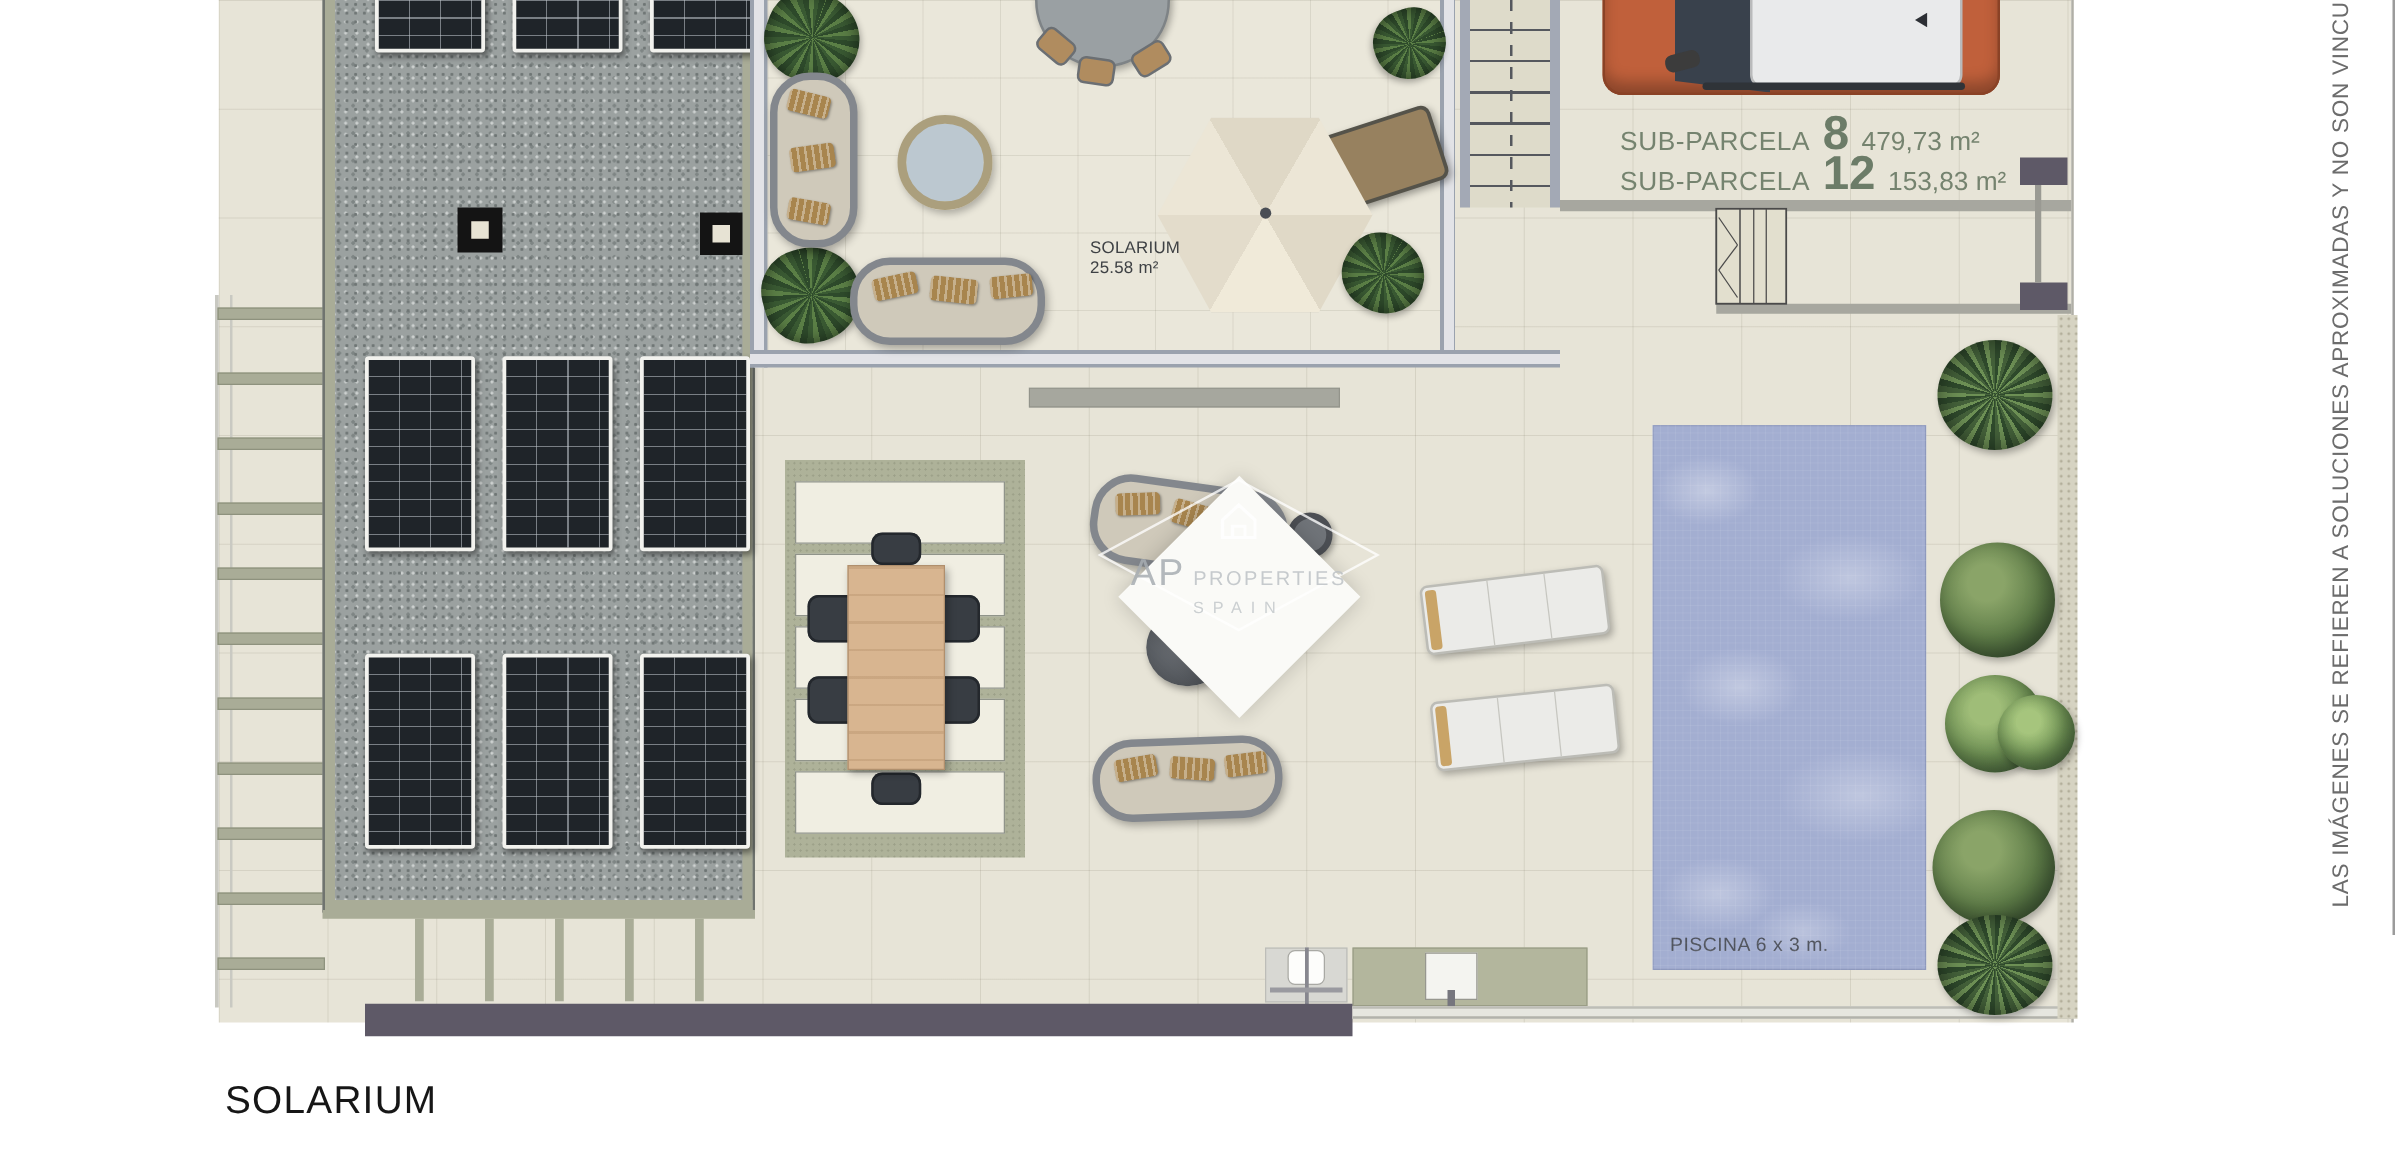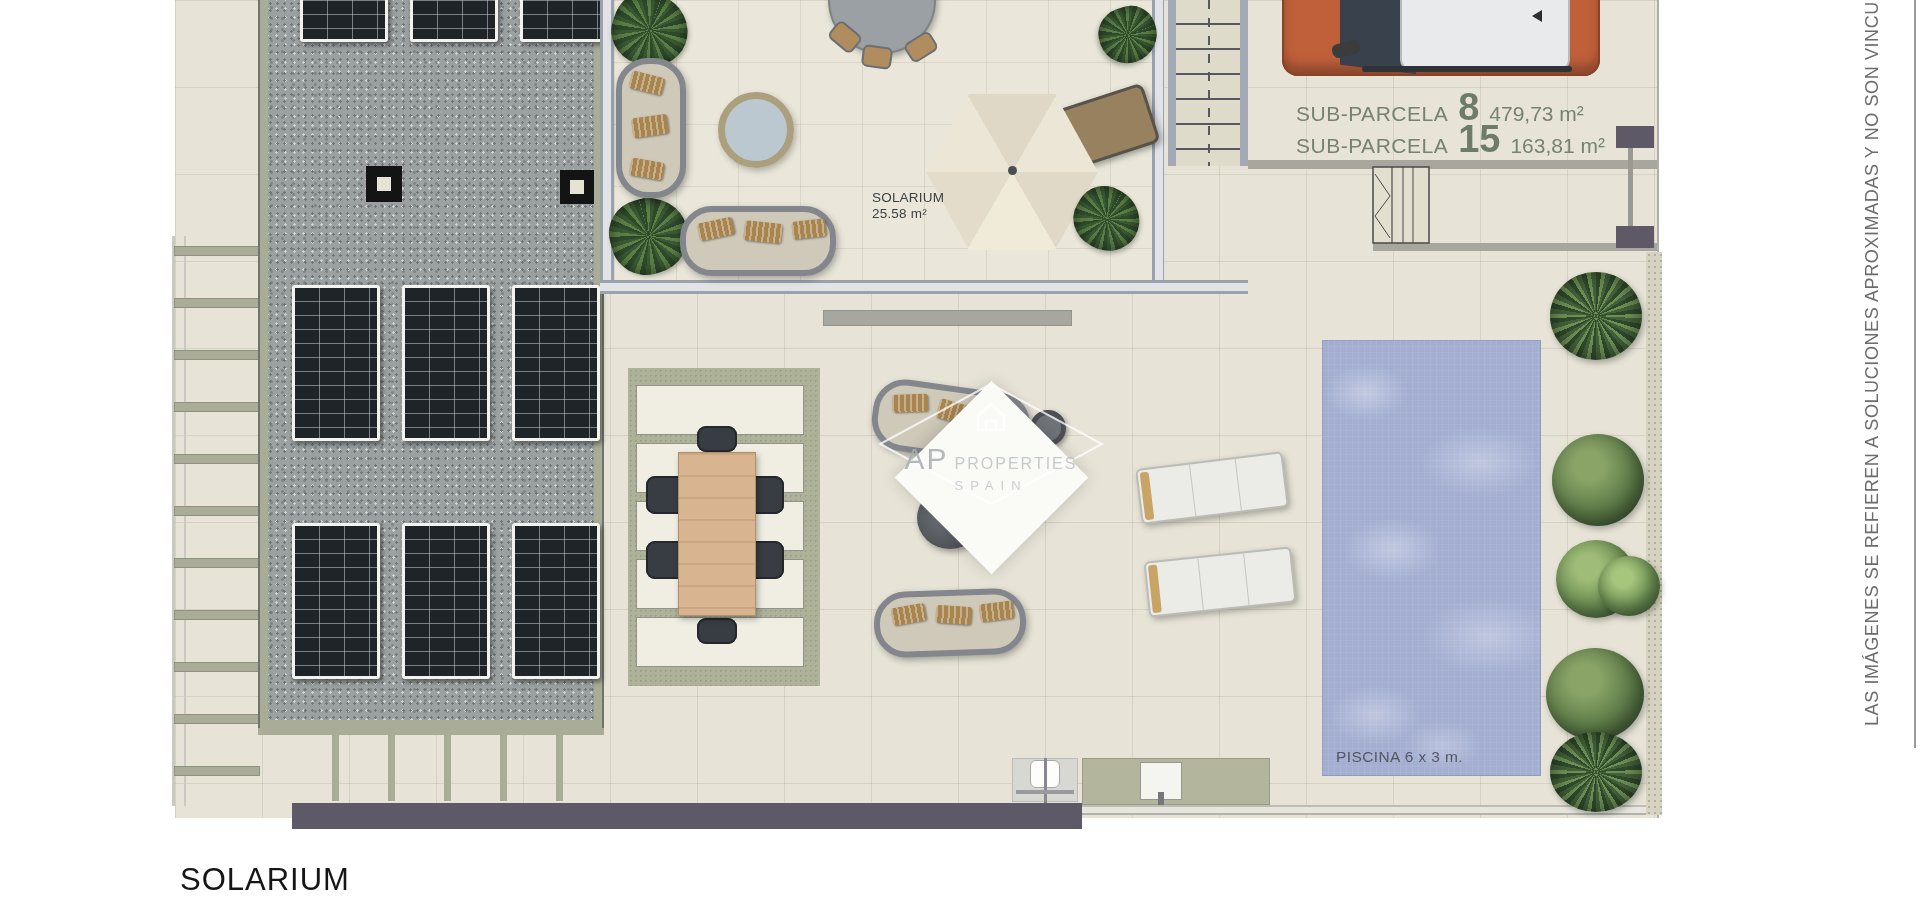--- a/index.html
+++ b/index.html
@@ -227,22 +227,22 @@
     <div class="a" style="left:80px;bottom:4px;width:210px;height:6px;background:#2f3338;border-radius:3px;"></div>
   </div>
 
   <div class="a subrow" style="left:1296px;top:88px;">
     <span class="nm">SUB-PARCELA</span>
     <span class="num">8</span>
     <span class="ar">479,73 m²</span>
   </div>
   <div class="a subrow" style="left:1296px;top:120px;">
     <span class="nm">SUB-PARCELA</span>
-    <span class="num">15</span>
-    <span class="ar">163,81 m²</span>
+    <span class="num">12</span>
+    <span class="ar">153,83 m²</span>
   </div>
 
   <div class="a" style="left:628px;top:368px;width:192px;height:318px;background:#aeb299;background-image:radial-gradient(rgba(90,95,75,.22) 1px,transparent 1px);background-size:5px 5px;"></div>
   <div class="a slat" style="left:636px;top:385px;width:168px;height:50px;"></div>
   <div class="a slat" style="left:636px;top:443px;width:168px;height:50px;"></div>
   <div class="a slat" style="left:636px;top:501px;width:168px;height:50px;"></div>
   <div class="a slat" style="left:636px;top:559px;width:168px;height:50px;"></div>
   <div class="a slat" style="left:636px;top:617px;width:168px;height:50px;"></div>
   <div class="a chairD" style="left:697px;top:426px;width:40px;height:26px;"></div>
   <div class="a chairD" style="left:646px;top:476px;width:48px;height:38px;"></div>

